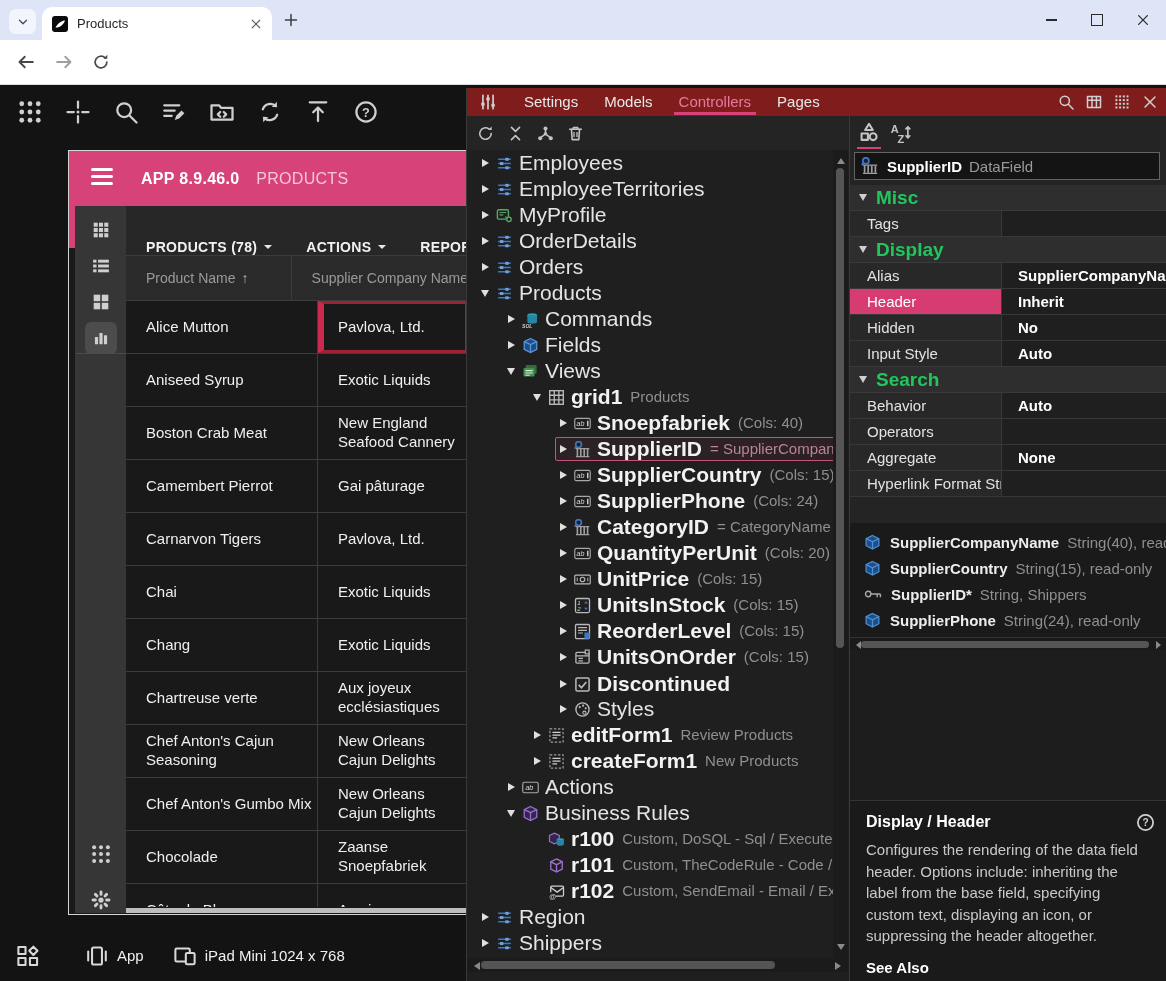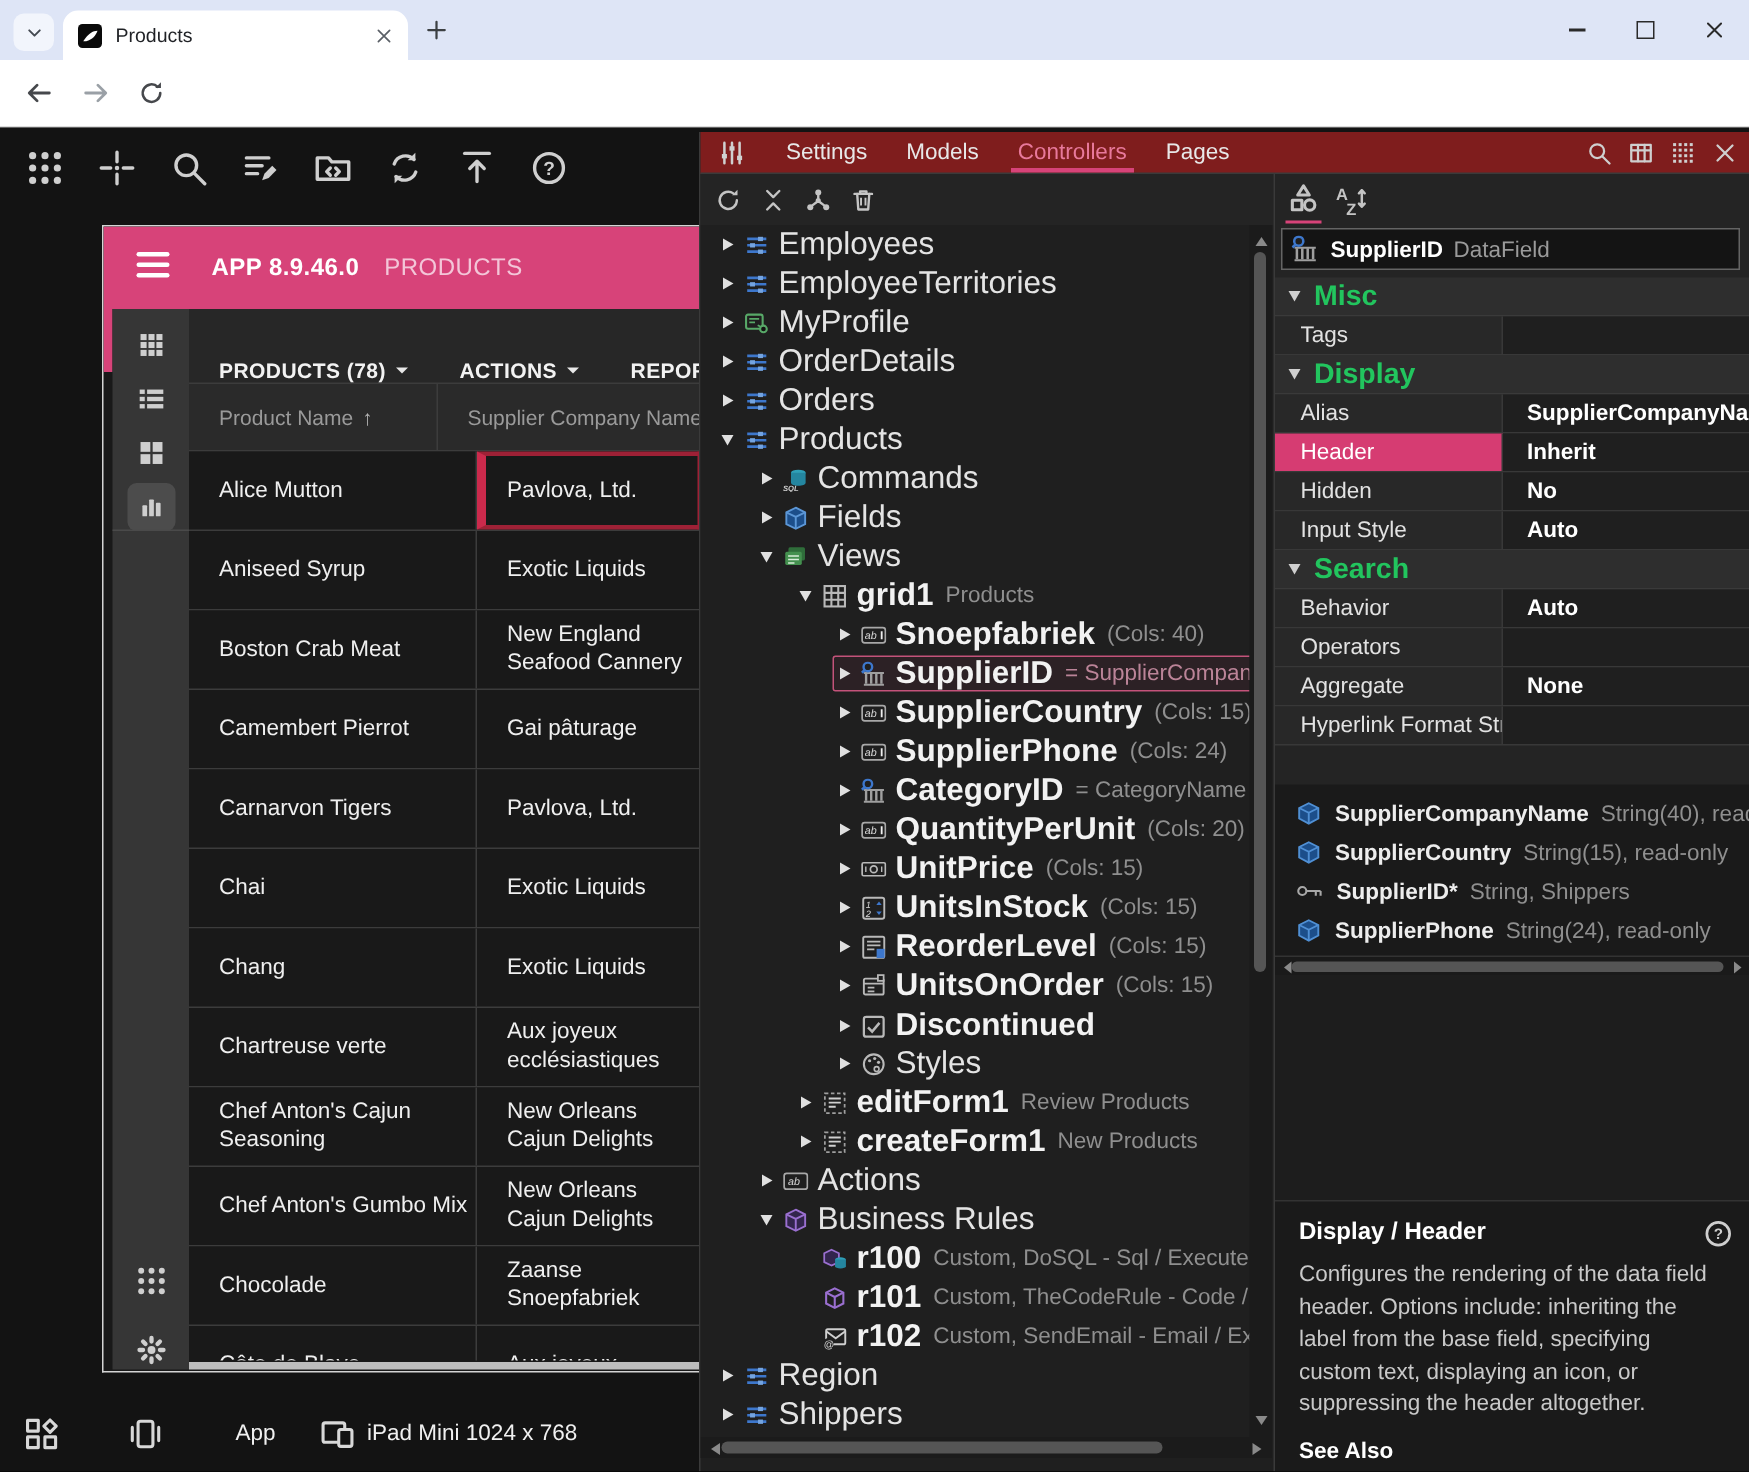--- a/index.html
+++ b/index.html
@@ -540,21 +540,21 @@
 
     <div class="statusbar">
       <span class="ic i22" style="margin-left:17px;color:#d8d8d8;">
           <svg viewBox="0 0 16 16" width="100%" height="100%">
             <rect x="1" y="1.4" width="5.2" height="5.2" fill="none" stroke="currentColor" stroke-width="1.5" stroke-linecap="round" stroke-linejoin="round"></rect>
             <rect x="1" y="9.4" width="5.2" height="5.2" fill="none" stroke="currentColor" stroke-width="1.5" stroke-linecap="round" stroke-linejoin="round"></rect>
             <rect x="9.4" y="9.4" width="5.2" height="5.2" fill="none" stroke="currentColor" stroke-width="1.5" stroke-linecap="round" stroke-linejoin="round"></rect>
             <path d="M11.9 1.2l3 3-3 3-3-3z" fill="none" stroke="currentColor" stroke-width="1.5" stroke-linecap="round" stroke-linejoin="round"></path>
           </svg>
         </span>
-      <div class="st-item" style="margin-left:47px;gap:40px;">
+      <div class="st-item" style="margin-left:47px;">
         <span class="ic i22">
             <svg viewBox="0 0 16 16" width="100%" height="100%">
               <rect x="4.4" y="1.8" width="7.2" height="12.4" rx="1.2" fill="none" stroke="currentColor" stroke-width="1.5" stroke-linecap="round" stroke-linejoin="round"></rect>
               <path d="M1.6 4.8v6.4M14.4 4.8v6.4" fill="none" stroke="currentColor" stroke-width="1.5" stroke-linecap="round" stroke-linejoin="round"></path>
             </svg>
           </span>
         <span>App</span>
       </div>
       <div class="st-item" style="margin-left:30px;">
         <span class="ic i22">

